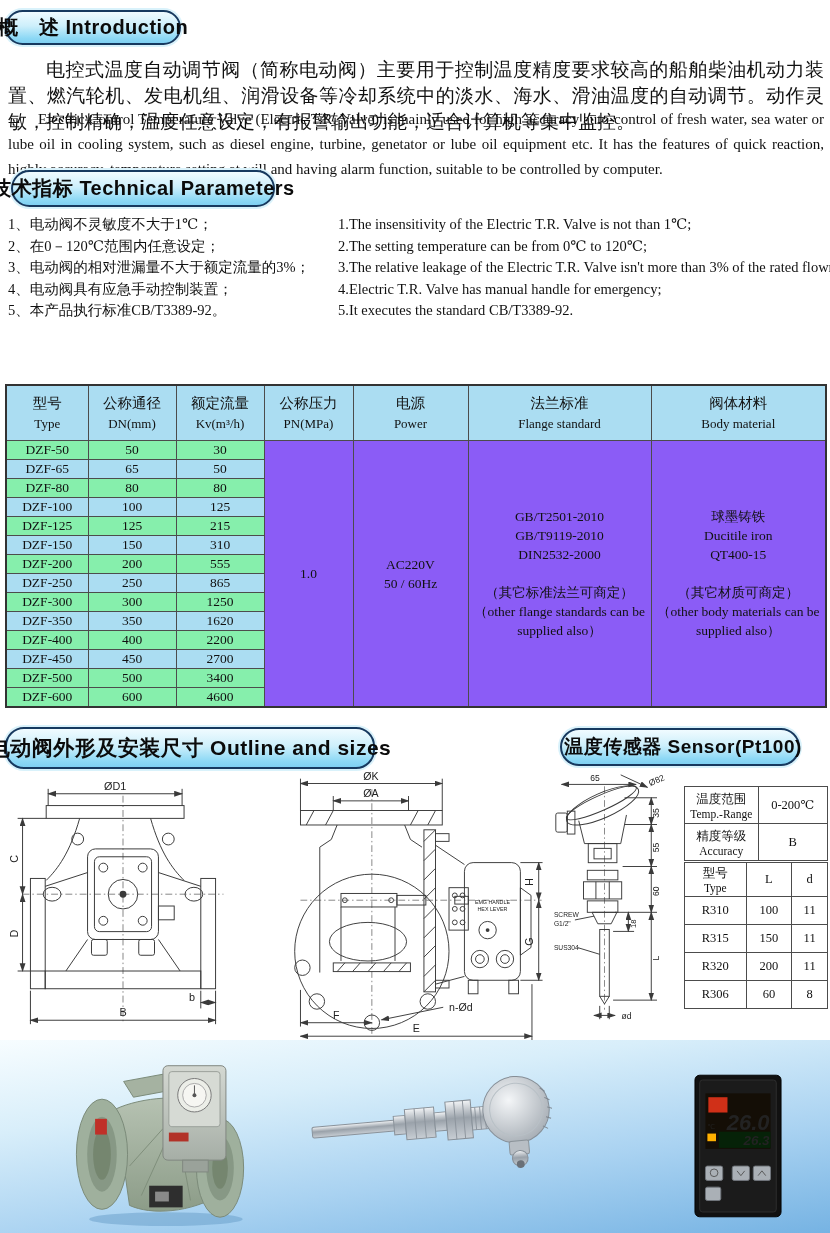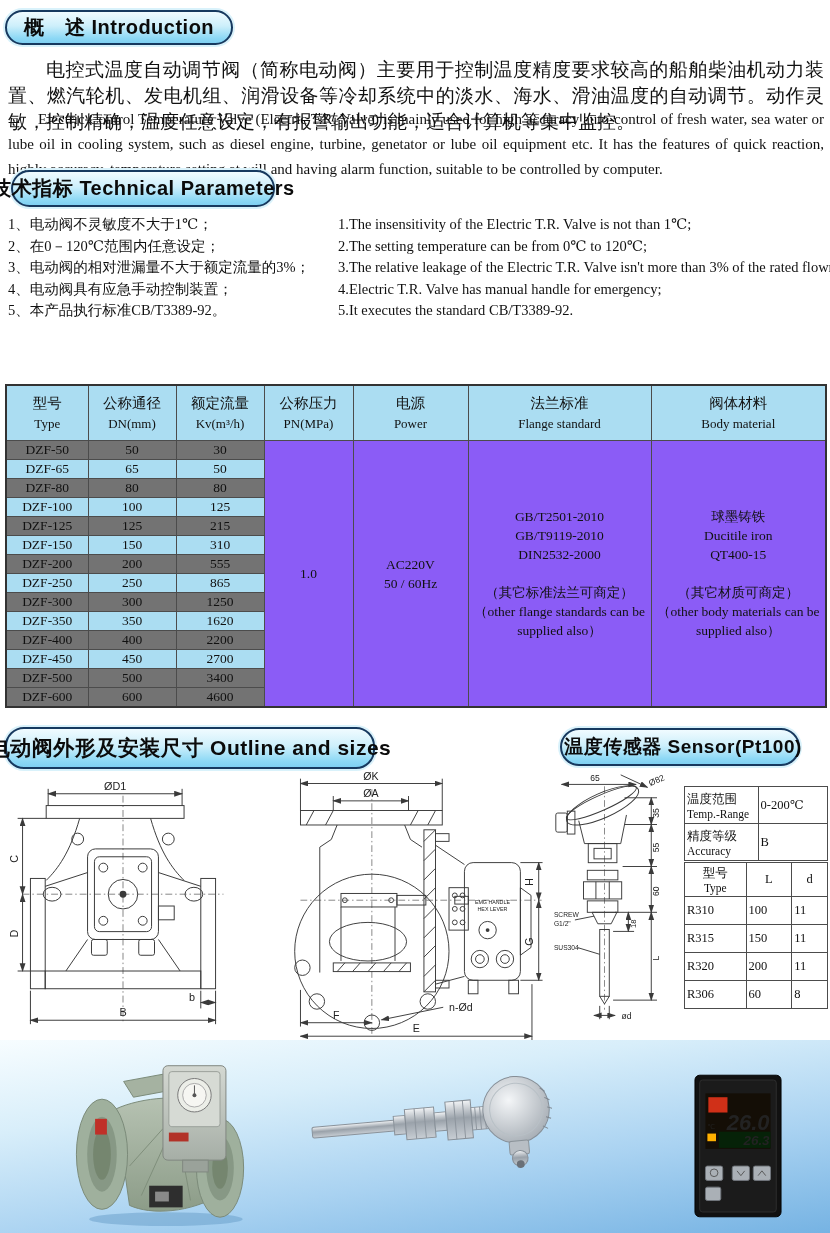--- a/index.html
+++ b/index.html
@@ -15,42 +15,42 @@
   .indent{text-indent:2em;}
   .tli{line-height:21.5px;font-size:14.5px;white-space:nowrap;}
   
   table.main{position:absolute;left:5px;top:384px;width:820px;border-collapse:collapse;table-layout:fixed;
              font-size:13.5px;text-align:center;}
   table.main th,table.main td{border:1px solid #4c4c4c;padding:0;}
   table.main{border:2px solid #333;}
   table.main thead th{background:#abddf2;font-weight:normal;height:54px;}
   table.main thead .cn{font-size:14.5px;line-height:22px;}
   table.main thead .en{font-size:13px;line-height:20px;}
-  table.main tbody td{height:18px;line-height:18px;background:#737373;}
+  table.main tbody td{height:18px;line-height:18px;background:#86efac;}
   table.main tbody td.hl{background:#abddf2;}
   table.main td.merged{vertical-align:middle;background:#8b5cf6;line-height:19px;font-size:13.5px;}
   table.main td.merged div{min-height:19px;}
   
-  .stable{position:absolute;border-collapse:collapse;font-size:12.5px;background:#fff;}
+  .stable{position:absolute;border-collapse:collapse;font-size:12.5px;text-align:center;background:#fff;}
   .stable td,.stable th{border:1px solid #4c4c4c;padding:0 2px;font-weight:normal;}
   .stable .en{font-size:11.5px;}
   
   svg text{font-family:"Liberation Sans","DejaVu Sans",sans-serif;fill:#222;}
   .dline{stroke:#3a3a3a;stroke-width:1;fill:none;}
   .cline{stroke:#666;stroke-width:0.8;fill:none;stroke-dasharray:7 3 1.5 3;}
   .photos{position:absolute;left:0;top:1040px;width:830px;height:193px;
           background:linear-gradient(172deg,#f7fdff 0%,#d8eefa 30%,#a9d2f1 65%,#76b3e3 100%);}
   .abs{position:absolute;}
 </style>
 </head>
 <body>
 
 <div class="page">
 
-  <div class="badge" style="left:5px;top:10px;width:228px;height:35px;">
+  <div class="badge" style="left:5px;top:10px;width:176px;height:35px;">
     <span>概　述 Introduction</span>
   </div>
   <p class="para indent" style="left:8px;top:38px;width:816px;">电控式温度自动调节阀（简称电动阀）主要用于控制温度精度要求较高的船舶柴油机动力装置、燃汽轮机、发电机组、润滑设备等冷却系统中的淡水、海水、滑油温度的自动调节。动作灵敏，控制精确，温度任意设定，有报警输出功能，适合计算机等集中监控。</p>
   <p class="para indent" style="left:8px;top:92px;width:816px;font-size:15px;line-height:25px;">Electric Control Temperature Valve (Electric T.R. Valve) is mainly used for high accuracy auto-control of fresh water, sea water or lube oil in cooling system, such as diesel engine, turbine, genetator or lube oil equipment etc. It has the features of quick reaction, highly accuracy, temperature setting at will and having alarm function, suitable to be controlled by computer.</p>
 
   <div class="badge" style="left:11px;top:170px;width:264px;height:37px;">
     <span>技术指标 Technical Parameters</span>
   </div>
   <div class="abs" style="left:8px;top:214px;width:328px;">
       <div class="tli">1、电动阀不灵敏度不大于1℃；</div>

